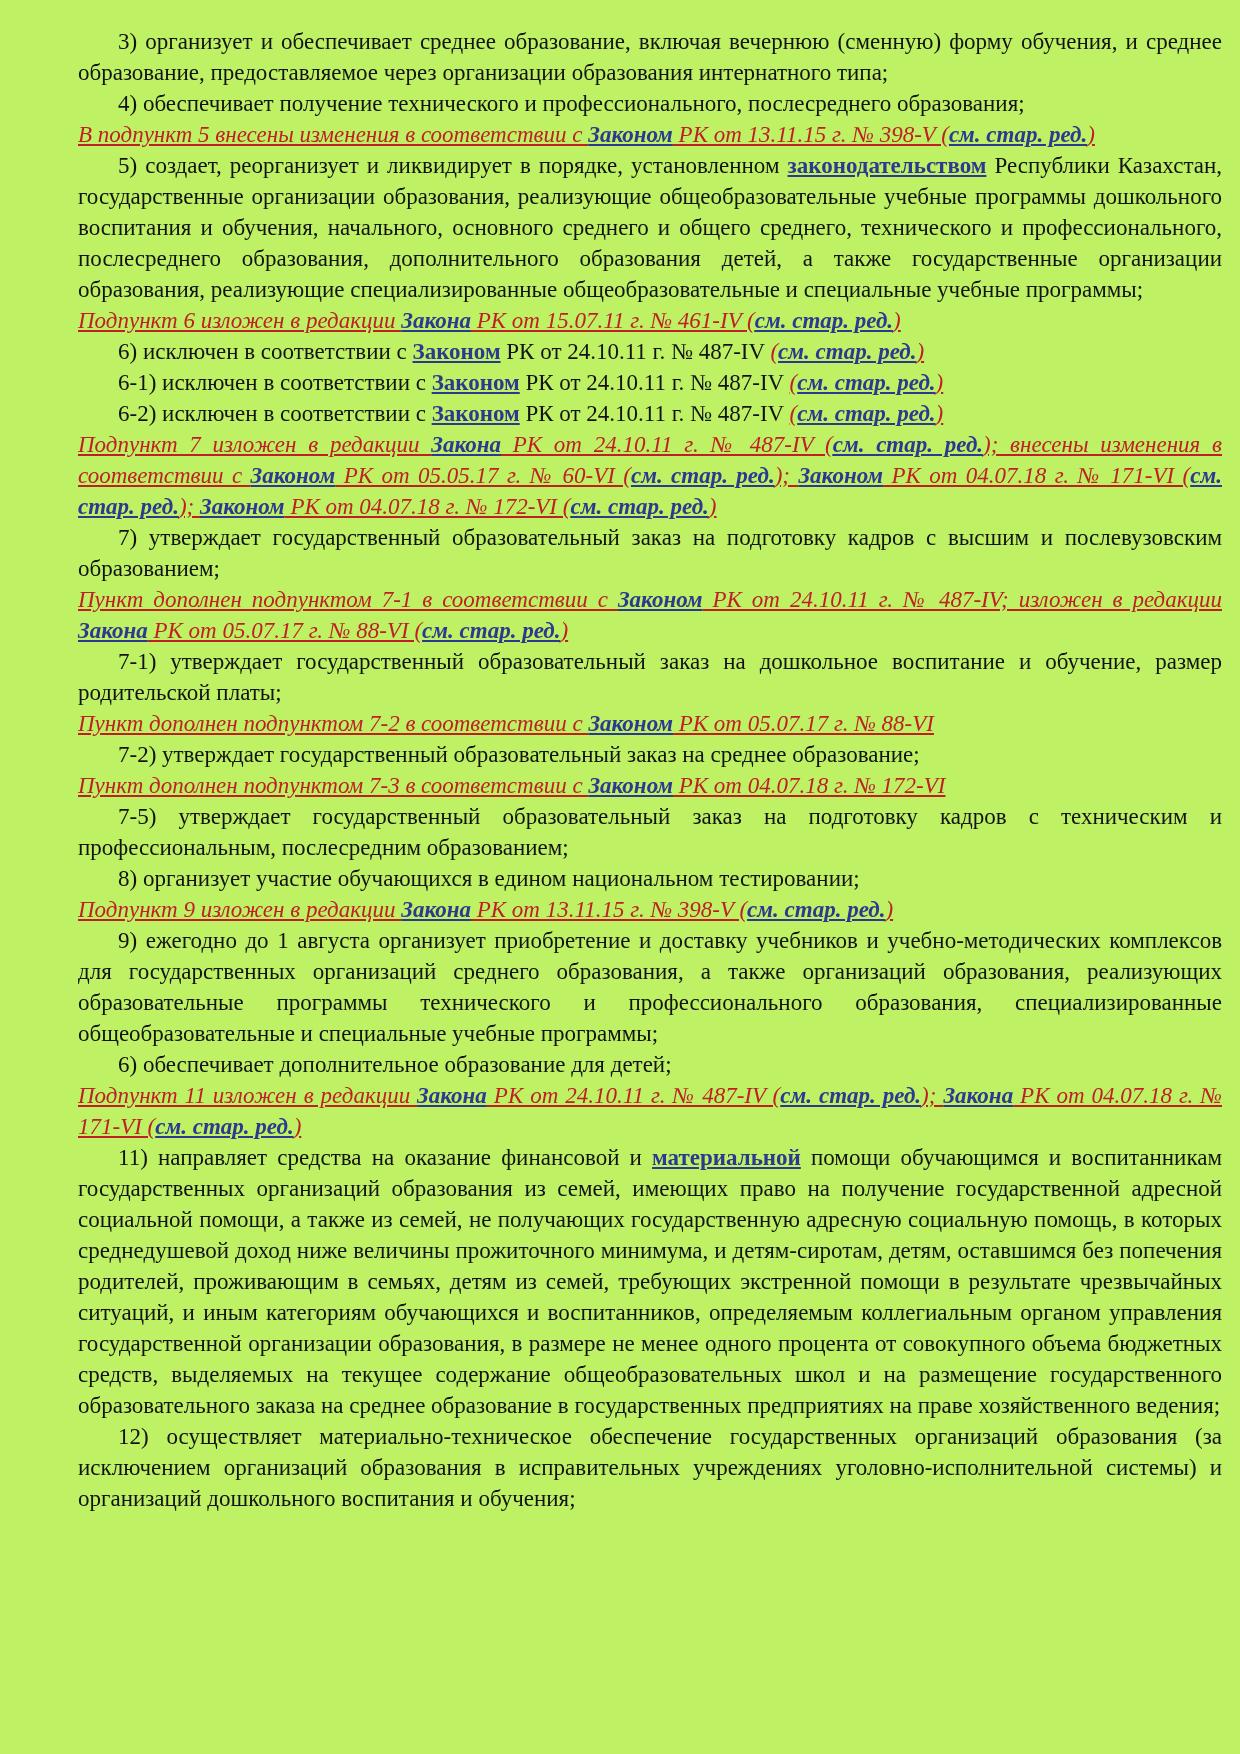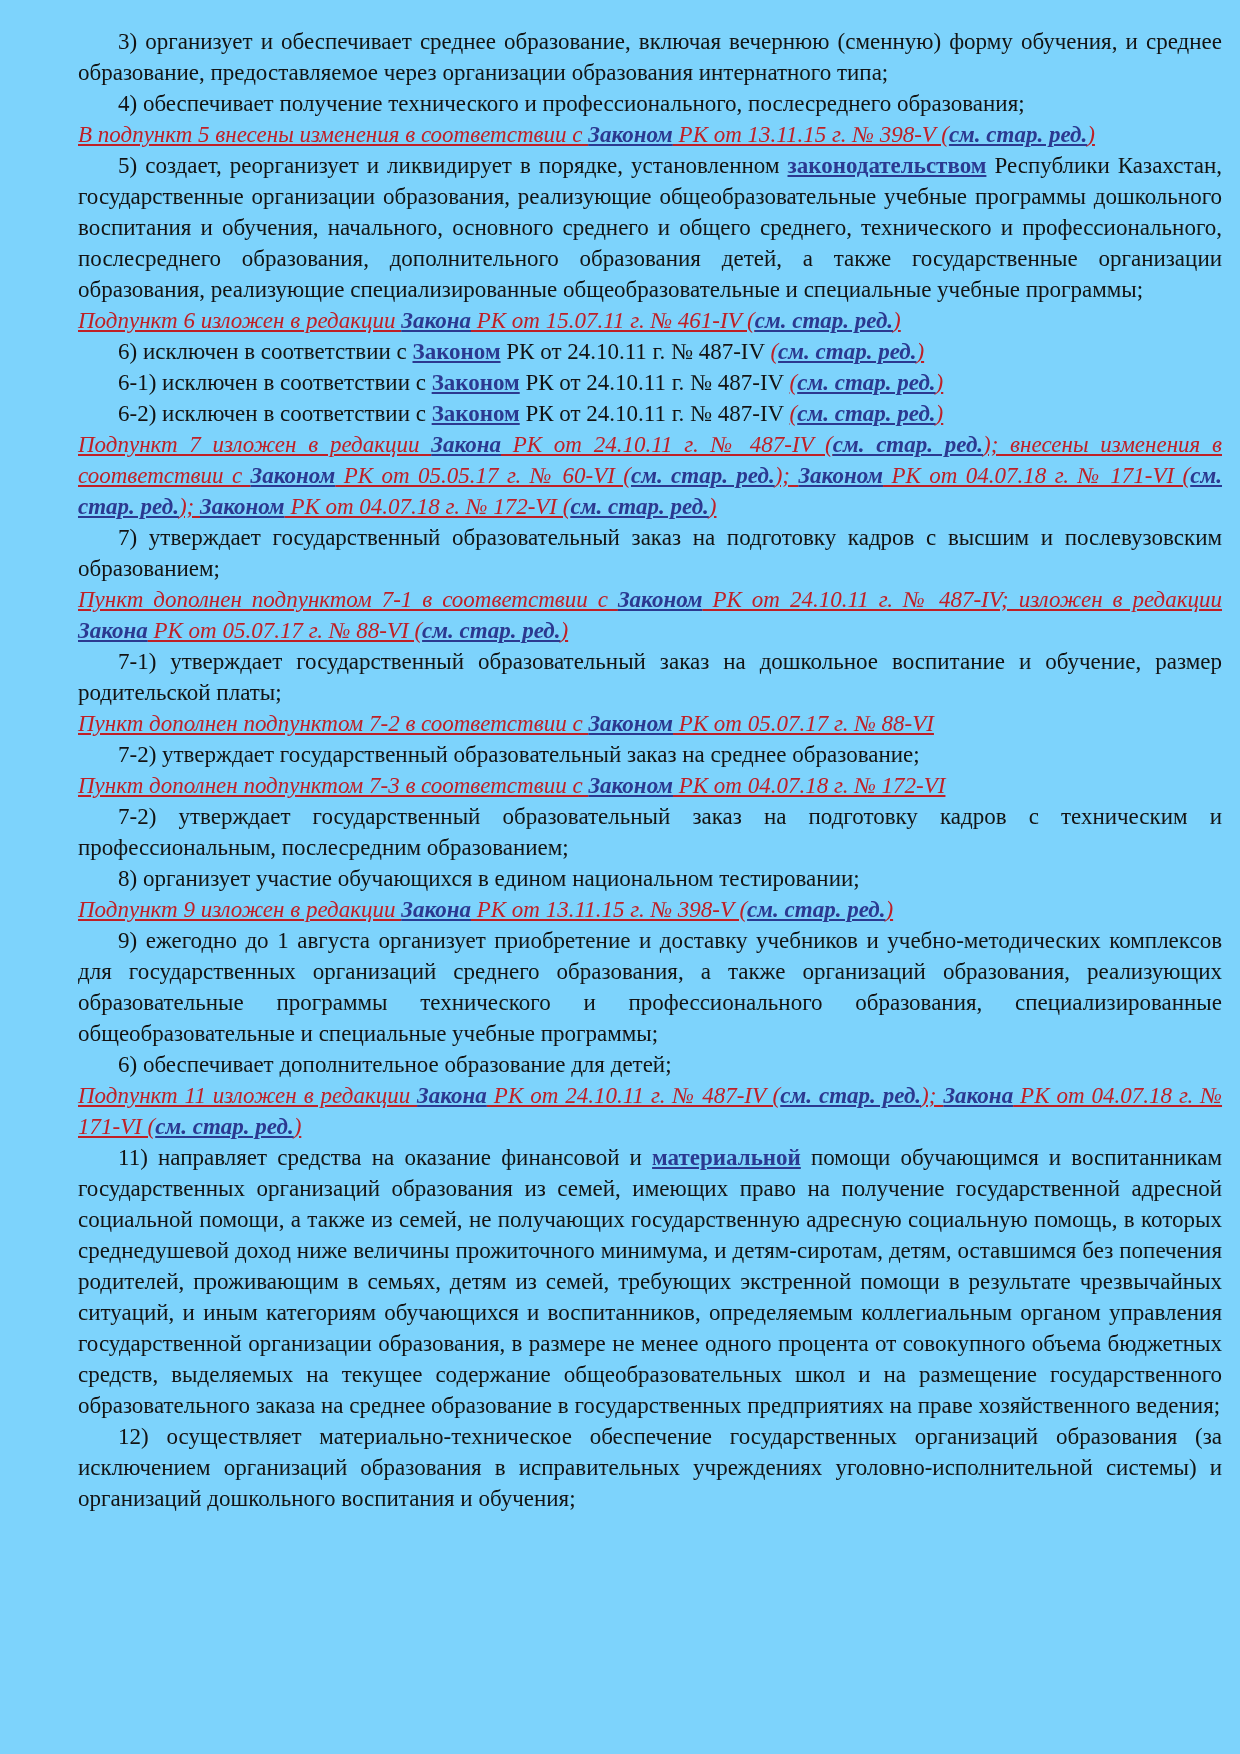--- a/index.html
+++ b/index.html
@@ -4,21 +4,21 @@
 <style>
   html, body {
     margin: 0;
     padding: 0;
     background: #ffffff;
   }
   .page {
     box-sizing: border-box;
     width: 1240px;
     height: 1754px;
-    background: #7dd3fc;
+    background: #bef264;
     padding: 26px 18px 0 78px;
     overflow: hidden;
   }
   .para {
     margin: 0;
     font-family: "Liberation Serif", "DejaVu Serif", serif;
     font-size: 23px;
     line-height: 31px;
     text-align: justify;
     color: #131313;
@@ -60,21 +60,21 @@
       <p class="para para-normal"><span class="run-text">6) исключен в соответствии с </span><span class="run-link">Законом</span><span class="run-text"> РК от 24.10.11 г. № 487-IV </span><span class="run-note">(</span><span class="run-link run-italic">см. стар. ред.</span><span class="run-note">)</span></p>
       <p class="para para-normal"><span class="run-text">6-1) исключен в соответствии с </span><span class="run-link">Законом</span><span class="run-text"> РК от 24.10.11 г. № 487-IV </span><span class="run-note">(</span><span class="run-link run-italic">см. стар. ред.</span><span class="run-note">)</span></p>
       <p class="para para-normal"><span class="run-text">6-2) исключен в соответствии с </span><span class="run-link">Законом</span><span class="run-text"> РК от 24.10.11 г. № 487-IV </span><span class="run-note">(</span><span class="run-link run-italic">см. стар. ред.</span><span class="run-note">)</span></p>
       <p class="para para-note"><span class="run-note">Подпункт 7 изложен в редакции </span><span class="run-link run-italic">Закона</span><span class="run-note"> РК от 24.10.11 г. № 487-IV (</span><span class="run-link run-italic">см. стар. ред.</span><span class="run-note">); внесены изменения в соответствии с </span><span class="run-link run-italic">Законом</span><span class="run-note"> РК от 05.05.17 г. № 60-VI (</span><span class="run-link run-italic">см. стар. ред.</span><span class="run-note">); </span><span class="run-link run-italic">Законом</span><span class="run-note"> РК от 04.07.18 г. № 171-VI (</span><span class="run-link run-italic">см. стар. ред.</span><span class="run-note">); </span><span class="run-link run-italic">Законом</span><span class="run-note"> РК от 04.07.18 г. № 172-VI (</span><span class="run-link run-italic">см. стар. ред.</span><span class="run-note">)</span></p>
       <p class="para para-normal"><span class="run-text">7) утверждает государственный образовательный заказ на подготовку кадров с высшим и послевузовским образованием;</span></p>
       <p class="para para-note"><span class="run-note">Пункт дополнен подпунктом 7-1 в соответствии с </span><span class="run-link run-italic">Законом</span><span class="run-note"> РК от 24.10.11 г. № 487-IV; изложен в редакции </span><span class="run-link run-italic">Закона</span><span class="run-note"> РК от 05.07.17 г. № 88-VI (</span><span class="run-link run-italic">см. стар. ред.</span><span class="run-note">)</span></p>
       <p class="para para-normal"><span class="run-text">7-1) утверждает государственный образовательный заказ на дошкольное воспитание и обучение, размер родительской платы;</span></p>
       <p class="para para-note"><span class="run-note">Пункт дополнен подпунктом 7-2 в соответствии с </span><span class="run-link run-italic">Законом</span><span class="run-note"> РК от 05.07.17 г. № 88-VI</span></p>
       <p class="para para-normal"><span class="run-text">7-2) утверждает государственный образовательный заказ на среднее образование;</span></p>
       <p class="para para-note"><span class="run-note">Пункт дополнен подпунктом 7-3 в соответствии с </span><span class="run-link run-italic">Законом</span><span class="run-note"> РК от 04.07.18 г. № 172-VI</span></p>
-      <p class="para para-normal"><span class="run-text">7-2) утверждает государственный образовательный заказ на подготовку кадров с техническим и профессиональным, послесредним образованием;</span></p>
+      <p class="para para-normal"><span class="run-text">7-5) утверждает государственный образовательный заказ на подготовку кадров с техническим и профессиональным, послесредним образованием;</span></p>
       <p class="para para-normal"><span class="run-text">8) организует участие обучающихся в едином национальном тестировании;</span></p>
       <p class="para para-note"><span class="run-note">Подпункт 9 изложен в редакции </span><span class="run-link run-italic">Закона</span><span class="run-note"> РК от 13.11.15 г. № 398-V (</span><span class="run-link run-italic">см. стар. ред.</span><span class="run-note">)</span></p>
       <p class="para para-normal"><span class="run-text">9) ежегодно до 1 августа организует приобретение и доставку учебников и учебно-методических комплексов для государственных организаций среднего образования, а также организаций образования, реализующих образовательные программы технического и профессионального образования, специализированные общеобразовательные и специальные учебные программы;</span></p>
       <p class="para para-normal"><span class="run-text">6) обеспечивает дополнительное образование для детей;</span></p>
       <p class="para para-note"><span class="run-note">Подпункт 11 изложен в редакции </span><span class="run-link run-italic">Закона</span><span class="run-note"> РК от 24.10.11 г. № 487-IV (</span><span class="run-link run-italic">см. стар. ред.</span><span class="run-note">); </span><span class="run-link run-italic">Закона</span><span class="run-note"> РК от 04.07.18 г. № 171-VI (</span><span class="run-link run-italic">см. стар. ред.</span><span class="run-note">)</span></p>
       <p class="para para-normal"><span class="run-text">11) направляет средства на оказание финансовой и </span><span class="run-link">материальной</span><span class="run-text"> помощи обучающимся и воспитанникам государственных организаций образования из семей, имеющих право на получение государственной адресной социальной помощи, а также из семей, не получающих государственную адресную социальную помощь, в которых среднедушевой доход ниже величины прожиточного минимума, и детям-сиротам, детям, оставшимся без попечения родителей, проживающим в семьях, детям из семей, требующих экстренной помощи в результате чрезвычайных ситуаций, и иным категориям обучающихся и воспитанников, определяемым коллегиальным органом управления государственной организации образования, в размере не менее одного процента от совокупного объема бюджетных средств, выделяемых на текущее содержание общеобразовательных школ и на размещение государственного образовательного заказа на среднее образование в государственных предприятиях на праве хозяйственного ведения;</span></p>
       <p class="para para-normal"><span class="run-text">12) осуществляет материально-техническое обеспечение государственных организаций образования (за исключением организаций образования в исправительных учреждениях уголовно-исполнительной системы) и организаций дошкольного воспитания и обучения;</span></p>
     </div>
 </div>
 

